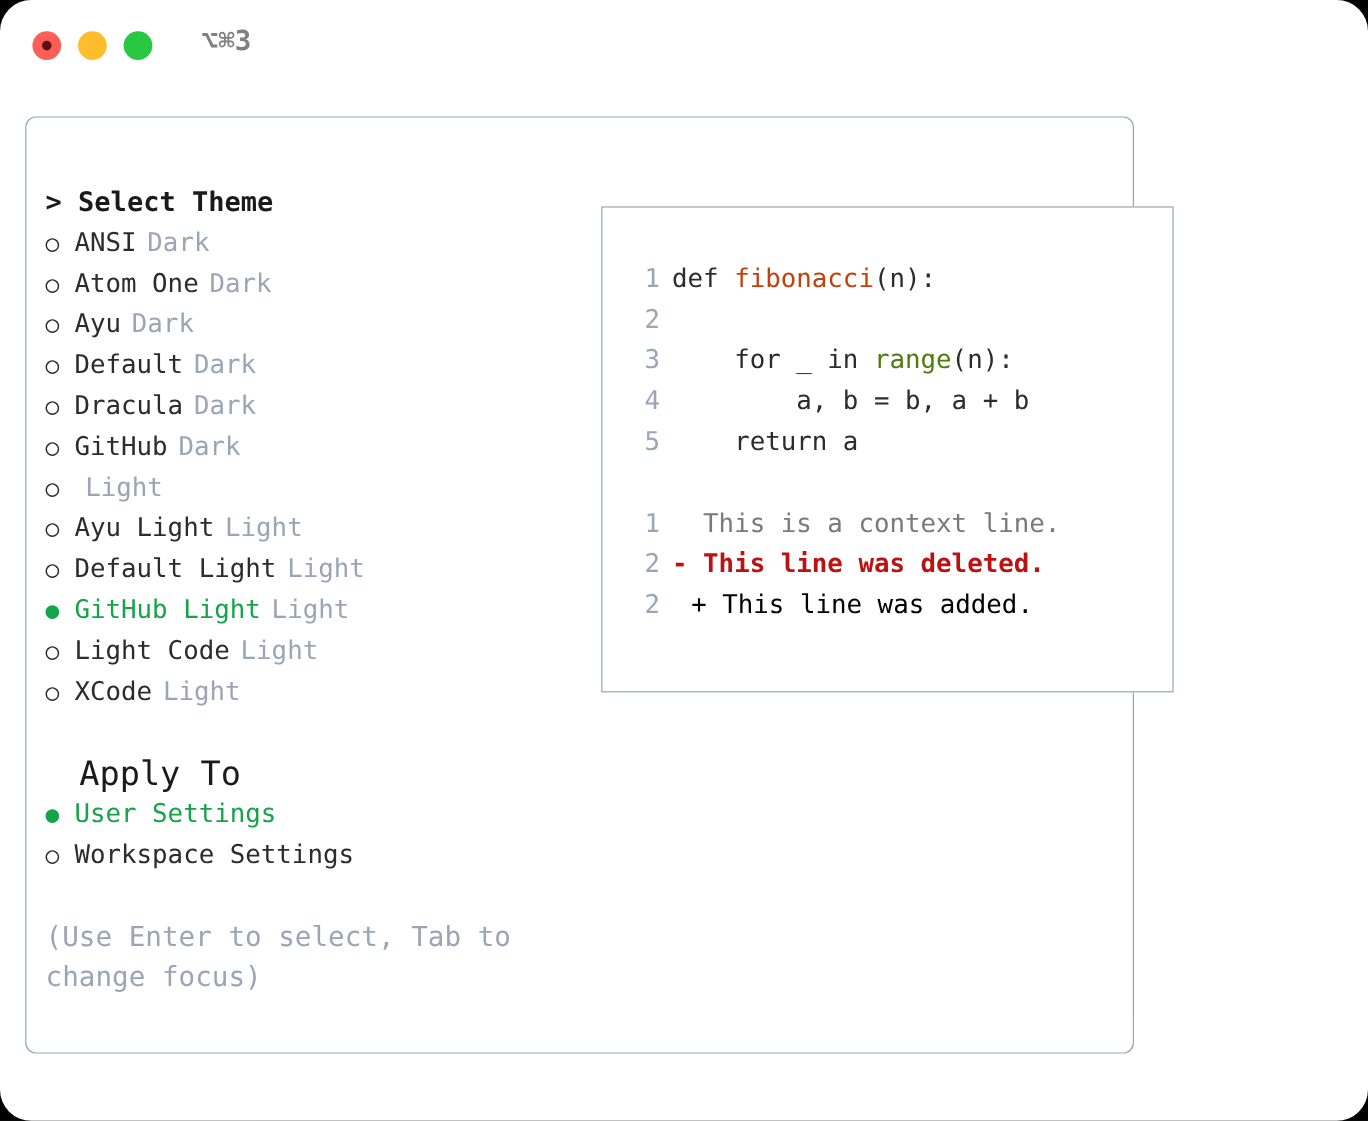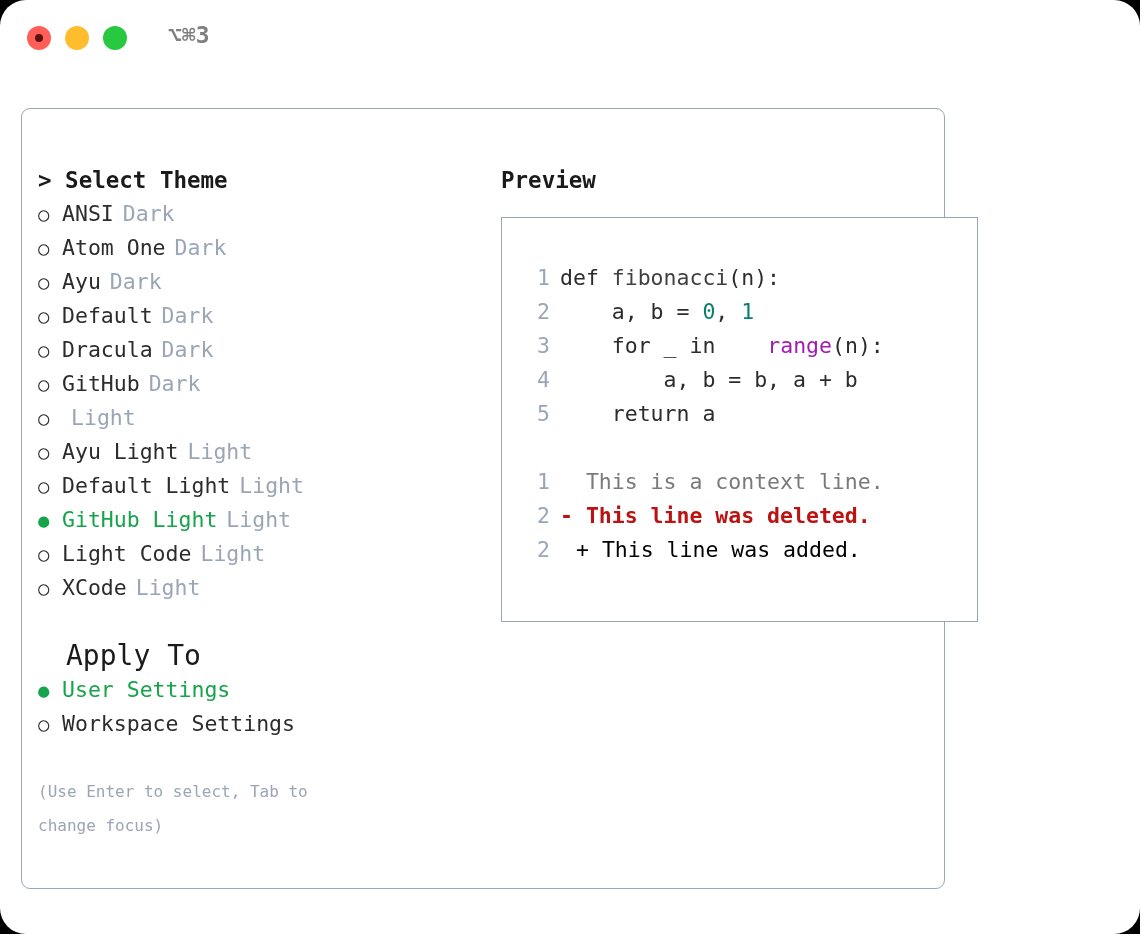--- a/index.html
+++ b/index.html
@@ -67,21 +67,21 @@
     font-weight: bold;
     color: #808080;
     letter-spacing: 0px;
     white-space: pre;
   }
 
   
   .card {
     position: absolute;
     left: 21px;
-    top: 108px;
+    top: 97px;
     width: 924px;
     height: 781px;
     border: 1.6px solid #9aa5b5;
     border-radius: 9px;
     background: #ffffff;
     box-sizing: border-box;
   }
 
   .columns {
     position: absolute;
@@ -137,21 +137,21 @@
     color: #1a1a1a;
     line-height: 34px;
     height: 34px;
     padding-left: 28px;
     white-space: pre;
   }
 
   
   .hint {
     margin-top: 34px;
-    font-size: 16px;
+    font-size: 23px;
     color: #9aa5b5;
     line-height: 34px;
     width: 410px;
   }
 
   
   .right-col {
     position: absolute;
     left: 479px;
     top: 54px;
@@ -184,23 +184,23 @@
     display: inline-block;
     width: 28px;
     flex: 0 0 28px;
     text-align: right;
     color: #9aa5b5;
     margin-right: 10px;
   }
   .code-text { white-space: pre; }
 
   .tok-plain { color: #2c2c2c; }
-  .tok-func  { color: #404040; }
+  .tok-func  { color: #c2410c; }
   .tok-num   { color: #0b7d71; }
-  .tok-builtin { color: #a21caf; margin-left: 39px; }
+  .tok-builtin { color: #4d7c0f; }
 
   .blank-line { height: 34px; }
 
   .diff-context { color: #7a7a7a; }
   .diff-del     { color: #bb1212; font-weight: bold; }
   .diff-add     { color: #000000; margin-left: 16px; }
 </style>
 </head>
 <body>
 
@@ -246,27 +246,26 @@
         </div>
 
         <div class="hint">
           <div>(Use Enter to select, Tab to</div>
           <div>change focus)</div>
         </div>
 
       </div>
 
       <div class="right-col">
-        <div class="col-header">Preview</div>
 
         <div class="code-box">
           <div class="code-inner">
             <div id="code-lines">
                 <div class="code-line"><span class="lineno">1</span><span class="code-text"><span class="tok-plain">def </span><span class="tok-func">fibonacci</span><span class="tok-plain">(n):</span></span></div>
-                <div class="code-line"><span class="lineno">2</span><span class="code-text"><span class="tok-plain">    a, b = </span><span class="tok-num">0</span><span class="tok-plain">, </span><span class="tok-num">1</span></span></div>
+                <div class="code-line"><span class="lineno">2</span></div>
                 <div class="code-line"><span class="lineno">3</span><span class="code-text"><span class="tok-plain">    for _ in </span><span class="tok-builtin">range</span><span class="tok-plain">(n):</span></span></div>
                 <div class="code-line"><span class="lineno">4</span><span class="code-text"><span class="tok-plain">        a, b = b, a + b</span></span></div>
                 <div class="code-line"><span class="lineno">5</span><span class="code-text"><span class="tok-plain">    return a</span></span></div>
               </div>
             <div class="blank-line"></div>
             <div id="diff-lines">
                 <div class="code-line"><span class="lineno">1</span><span class="code-text diff-context"><span>  </span><span>This is a context line.</span></span></div>
                 <div class="code-line"><span class="lineno">2</span><span class="code-text diff-del"><span>- </span><span>This line was deleted.</span></span></div>
                 <div class="code-line"><span class="lineno">2</span><span class="code-text diff-add"><span>+ </span><span>This line was added.</span></span></div>
               </div>

